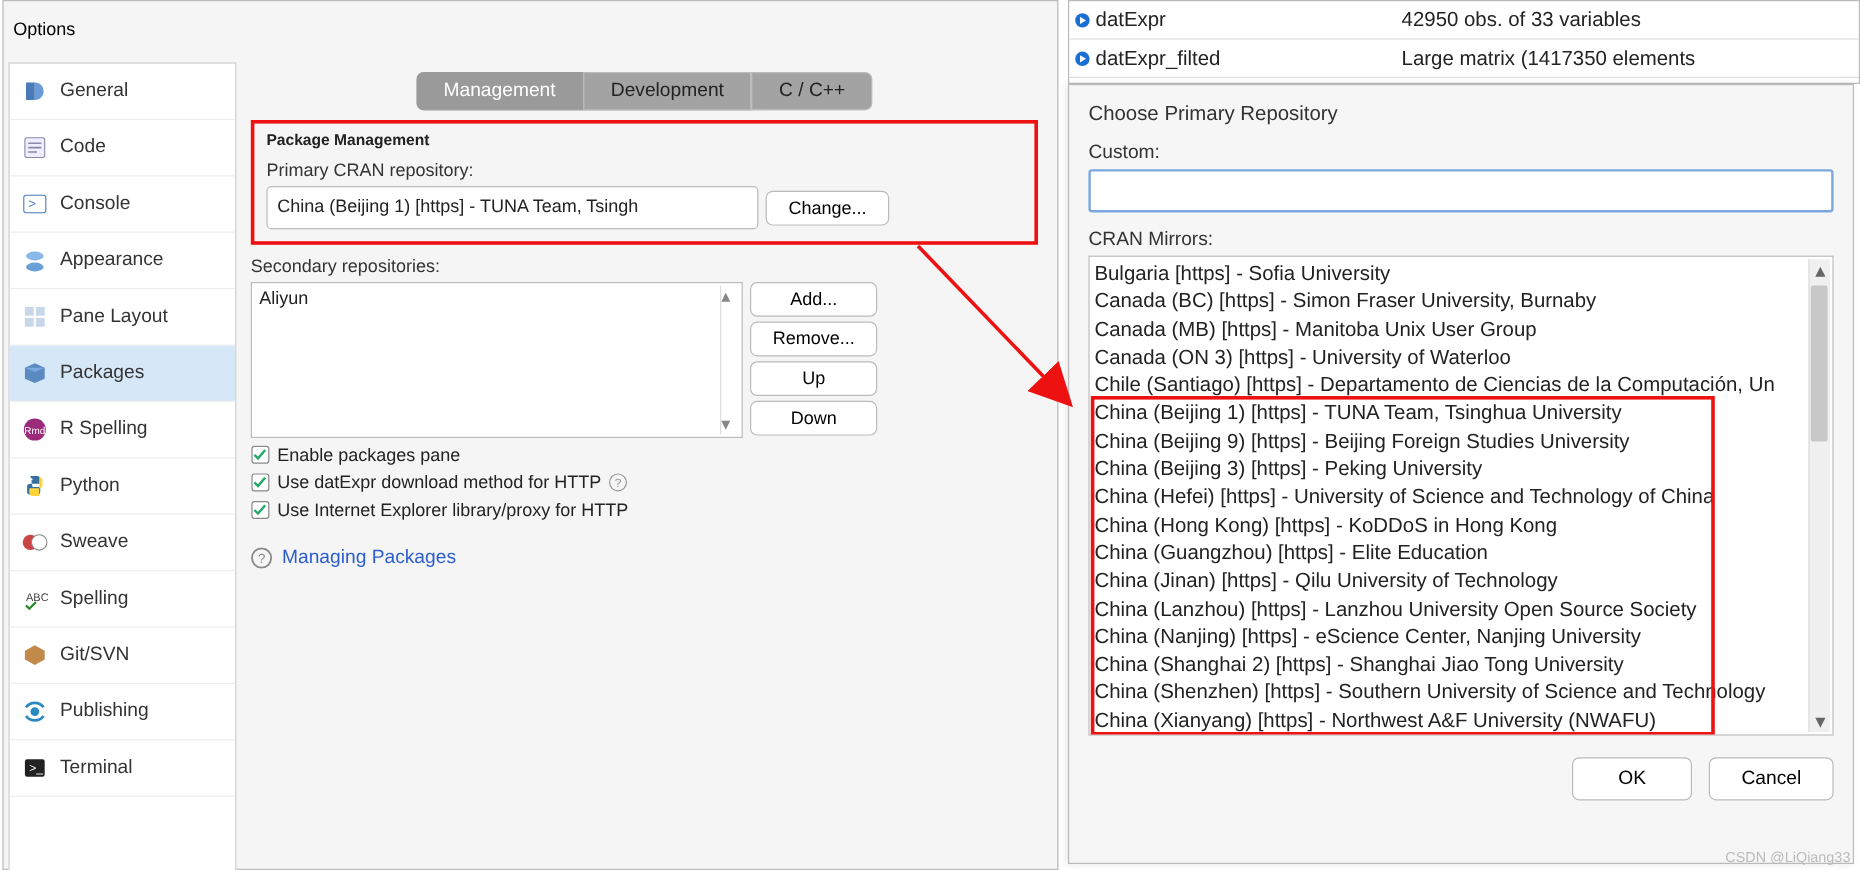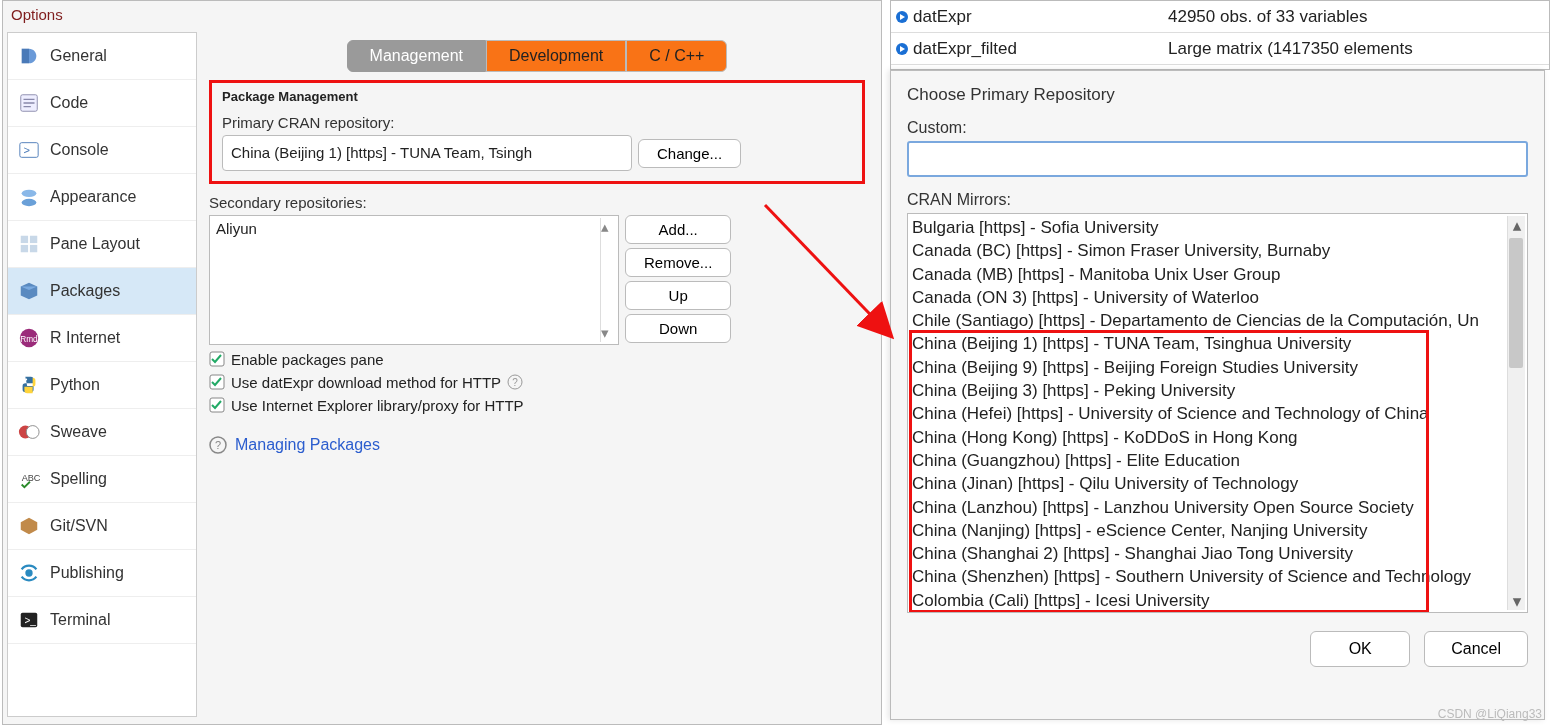--- a/index.html
+++ b/index.html
@@ -1,26 +1,26 @@
 <!DOCTYPE html>
 <html><head>
 <meta charset="utf-8">
 <style>
   * { box-sizing: border-box; margin: 0; padding: 0; }
   body { font-family: "Segoe UI", Arial, sans-serif; font-size: 14px; background: #fff; width: 1550px; height: 725px; position: relative; overflow: hidden; color: #222; }
   .options-window { position: absolute; left: 2px; top: 0; width: 880px; height: 725px; border: 1px solid #bbb; background: #f5f5f5; }
-  .options-title { padding: 5px 8px; font-size: 15px; color: #7f1d1d; }
+  .options-title { padding: 15px 8px; font-size: 15px; color: #000000; }
   .options-body { display: flex; height: calc(100% - 30px); padding: 4px; }
   .sidebar { width: 190px; background: #fff; border: 1px solid #ccc; display: flex; flex-direction: column; }
   .sidebar-item { display: flex; align-items: center; gap: 10px; padding: 12px 10px; border-bottom: 1px solid #eee; cursor: pointer; font-size: 16px; color: #333; }
   .sidebar-item.selected { background: #d6e8f7; }
   .icon { width: 22px; height: 22px; display: inline-flex; align-items: center; justify-content: center; flex-shrink:0; }
   .main { flex: 1; padding: 8px 12px; position: relative; }
   .tabstrip { display: flex; justify-content: center; margin-bottom: 8px;}
-  .tab { border: 1px solid #bbb; background:#f97316; padding: 6px 22px; font-size: 16px; cursor:pointer; }
+  .tab { border: 1px solid #bbb; background:#a3a3a3; padding: 6px 22px; font-size: 16px; cursor:pointer; }
   .tab:first-child { border-top-left-radius: 6px; border-bottom-left-radius:6px; }
   .tab:last-child { border-top-right-radius: 6px; border-bottom-right-radius:6px; }
   .tab.active { background: #9a9a9a; color: #fff; border-color:#9a9a9a; }
   .panel-outline { border: 3px solid #e11; padding: 6px 10px 10px; margin-bottom:10px; }
   .section-title { font-weight: bold; font-size: 13px; margin-bottom:10px; }
   .label { font-size: 15px; color:#333; margin-bottom:4px; display:block;}
   .row { display:flex; gap:6px; align-items:center; }
   .repo-input { flex:0 0 410px; height: 36px; border:1px solid #bbb; border-radius:4px; padding: 0 8px; font-size:15px; background:#fff; white-space:nowrap; overflow:hidden; text-overflow:ellipsis; line-height:34px;}
   .btn { border:1px solid #bbb; background:#fff; border-radius:6px; padding:5px 18px; font-size:15px; cursor:pointer; min-width:96px; text-align:center;}
   .listbox { width:410px; height:130px; border:1px solid #bbb; background:#fff; font-size:15px; padding:2px 6px; position:relative; }
@@ -139,21 +139,21 @@
           </span>
           <span>Packages</span>
         </div>
         <div class="sidebar-item">
           <span class="icon">
             <svg viewBox="0 0 24 24" width="22" height="22">
               <circle cx="12" cy="12" r="10" fill="#9b2b7a"></circle>
               <text x="12" y="16" text-anchor="middle" font-size="9" fill="#fff">Rmd</text>
             </svg>
           </span>
-          <span>R Internet</span>
+          <span>R Spelling</span>
         </div>
         <div class="sidebar-item">
           <span class="icon">
             <svg viewBox="0 0 24 24" width="22" height="22">
               <path fill="#3670a0" d="M8 3h6c2 0 3 1 3 3v4H8c-2 0-3 1-3 3v4c0 2 1 3 3 3h6c2 0 3-1 3-3v-4H10"></path>
               <circle cx="9" cy="6" r="1" fill="#fff"></circle>
               <path fill="#ffd43b" d="M16 21h-6c-2 0-3-1-3-3v-4h9c2 0 3-1 3-3V7c0-2-1-3-3-3"></path>
             </svg>
           </span>
           <span>Python</span>
@@ -297,20 +297,21 @@
         <div class="mirror-item">China (Beijing 9) [https] - Beijing Foreign Studies University</div>
         <div class="mirror-item">China (Beijing 3) [https] - Peking University</div>
         <div class="mirror-item">China (Hefei) [https] - University of Science and Technology of China</div>
         <div class="mirror-item">China (Hong Kong) [https] - KoDDoS in Hong Kong</div>
         <div class="mirror-item">China (Guangzhou) [https] - Elite Education</div>
         <div class="mirror-item">China (Jinan) [https] - Qilu University of Technology</div>
         <div class="mirror-item">China (Lanzhou) [https] - Lanzhou University Open Source Society</div>
         <div class="mirror-item">China (Nanjing) [https] - eScience Center, Nanjing University</div>
         <div class="mirror-item">China (Shanghai 2) [https] - Shanghai Jiao Tong University</div>
         <div class="mirror-item">China (Shenzhen) [https] - Southern University of Science and Technology</div>
+        <div class="mirror-item">China (Xianyang) [https] - Northwest A&amp;F University (NWAFU)</div>
         <div class="mirror-item">Colombia (Cali) [https] - Icesi University</div>
       </div>
     <div class="mirrors-highlight"></div>
     <div class="mirrors-scrollbar">
       <div class="mirrors-arrow">▴</div>
       <div class="mirrors-thumb"></div>
       <div class="mirrors-arrow" style="position:absolute;bottom:0;">▾</div>
     </div>
   </div>
   <div class="btn-row">

